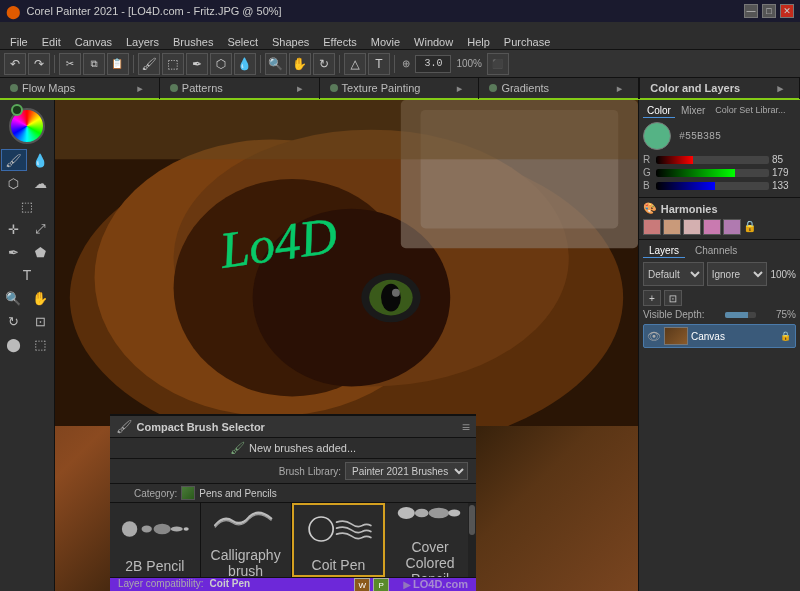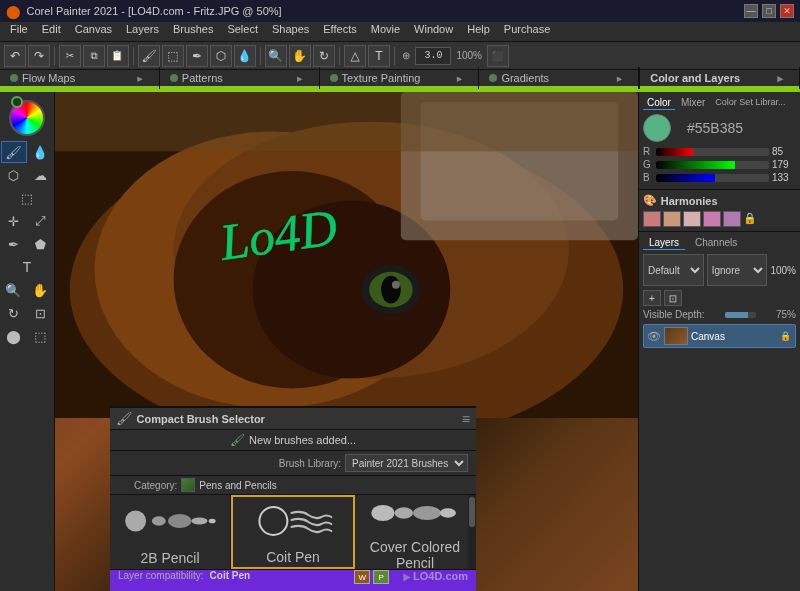--- a/index.html
+++ b/index.html
@@ -42,24 +42,24 @@
       display: flex;
       align-items: center;
       justify-content: center;
       font-size: 9px;
       color: #ccc;
       cursor: pointer;
     }
 
     
     #menu-bar {
-      height: 20px;
+      height: 28px;
       background: #2d2d2d;
       display: flex;
-      align-items: flex-start;
+      align-items: flex-end;
       padding: 0 4px;
       gap: 2px;
       border-bottom: 1px solid #111;
     }
     .menu-item {
       padding: 1px 6px;
       font-size: 11px;
       color: #ccc;
       cursor: pointer;
     }
@@ -107,21 +107,21 @@
       color: #aaa;
       padding: 0 3px;
     }
 
     
     #panel-strip {
       height: 22px;
       background: #2d2d2d;
       display: flex;
       align-items: center;
-      border-bottom: 6px solid #84cc16;
+      border-bottom: 2px solid #84cc16;
     }
     .panel-tab {
       height: 22px;
       padding: 0 10px;
       display: flex;
       align-items: center;
       gap: 4px;
       border-right: 1px solid #111;
       font-size: 11px;
       color: #bbb;
@@ -321,21 +321,21 @@
       align-items: center;
       gap: 3px;
       margin-bottom: 4px;
     }
     .layers-dropdown {
       flex: 1;
       font-size: 10px;
       background: #3a3a3a;
       border: 1px solid #555;
       color: #ccc;
-      height: 32px;
+      height: 24px;
     }
     .layers-pct {
       font-size: 10px;
       color: #ccc;
     }
     .depth-row {
       display: flex;
       align-items: center;
       gap: 20px;
       margin-bottom: 4px;
@@ -714,20 +714,29 @@
               <ellipse cx="10" cy="15" rx="9" ry="9" fill="#aaa"></ellipse>
               <ellipse cx="30" cy="15" rx="6" ry="4" fill="#999"></ellipse>
               <ellipse cx="48" cy="15" rx="10" ry="6" fill="#888"></ellipse>
               <ellipse cx="65" cy="15" rx="7" ry="3" fill="#aaa"></ellipse>
               <ellipse cx="76" cy="15" rx="3" ry="2" fill="#bbb"></ellipse>
             </svg>
           </div>
           <span class="brush-name">2B Pencil</span>
         </div>
 
+        <div class="brush-cell">
+          <div class="brush-preview">
+            <svg class="brush-svg" viewBox="0 0 80 30">
+              <path d="M5,20 Q15,8 25,15 Q35,22 45,10 Q55,0 70,12" stroke="#bbb" stroke-width="3" fill="none" stroke-linecap="round"></path>
+              <path d="M5,22 Q15,10 25,17 Q35,24 45,12 Q55,2 70,14" stroke="#999" stroke-width="1.5" fill="none" stroke-linecap="round"></path>
+            </svg>
+          </div>
+          <span class="brush-name">Calligraphy brush</span>
+        </div>
 
         <div class="brush-cell selected">
           <div class="brush-preview">
 
             <svg class="brush-svg" viewBox="0 0 80 36">
               <circle cx="20" cy="18" r="14" fill="none" stroke="#ccc" stroke-width="2"></circle>
               <path d="M38,10 Q48,7 55,12 Q62,17 68,14 Q73,11 78,14" stroke="#bbb" stroke-width="2" fill="none" stroke-linecap="round"></path>
               <path d="M38,17 Q48,14 55,19 Q62,24 68,21 Q73,18 78,21" stroke="#bbb" stroke-width="2" fill="none" stroke-linecap="round"></path>
               <path d="M38,24 Q48,21 55,26 Q62,31 68,28 Q73,25 78,28" stroke="#bbb" stroke-width="2" fill="none" stroke-linecap="round"></path>
             </svg>
@@ -771,21 +780,21 @@
   <div id="right-panel">
 
     <div id="color-panel">
       <div class="panel-tabs-row">
         <span class="ptab active">Color</span>
         <span class="ptab">Mixer</span>
         <span class="ptab" style="font-size:9px;">Color Set Librar...</span>
       </div>
       <div class="color-swatch-row">
         <div class="main-swatch" style="background: rgb(85,179,133);"></div>
-        <div style="font-size:14px;color:#aaa;margin-left:12px;">#55B385</div>
+        <div style="font-size:10px;color:#aaa;margin-left:4px;font-family:Liberation Mono, monospace;">#55B385</div>
       </div>
       <div class="rgb-row">
         <span class="rgb-label">R</span>
         <div class="rgb-bar-bg">
           <div class="rgb-bar-r" style="width:33%;"></div>
         </div>
         <span class="rgb-val">85</span>
       </div>
       <div class="rgb-row">
         <span class="rgb-label">G</span>

